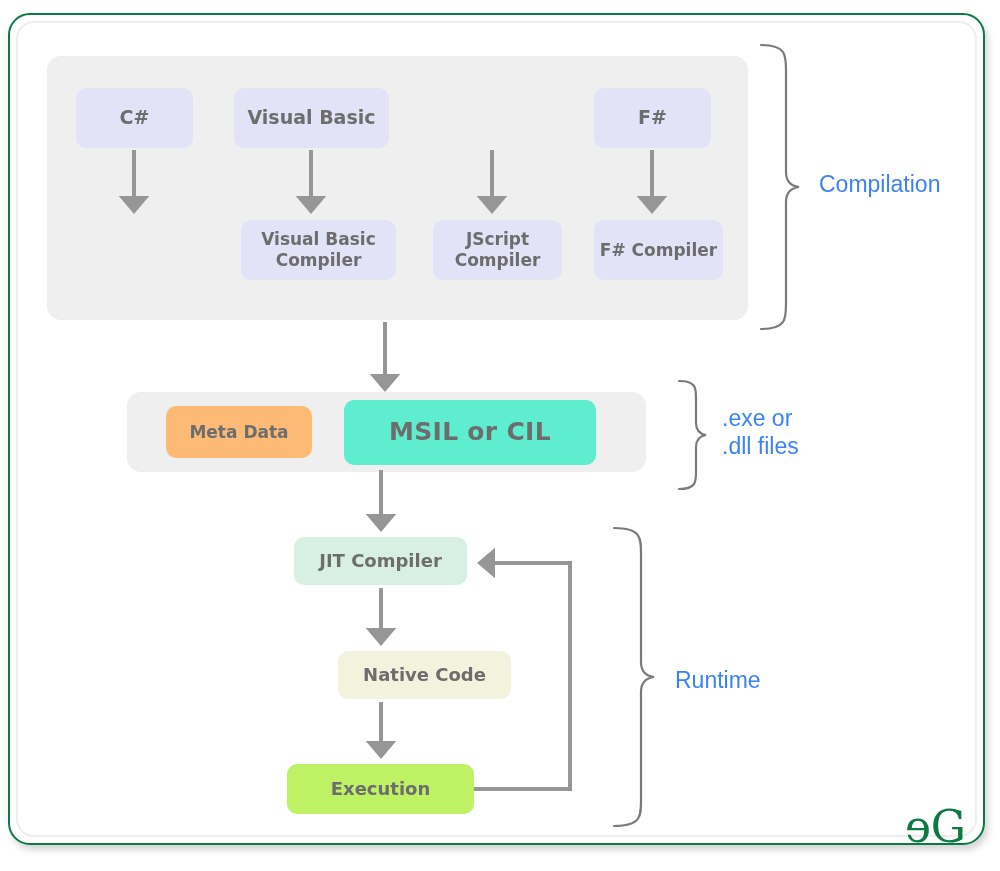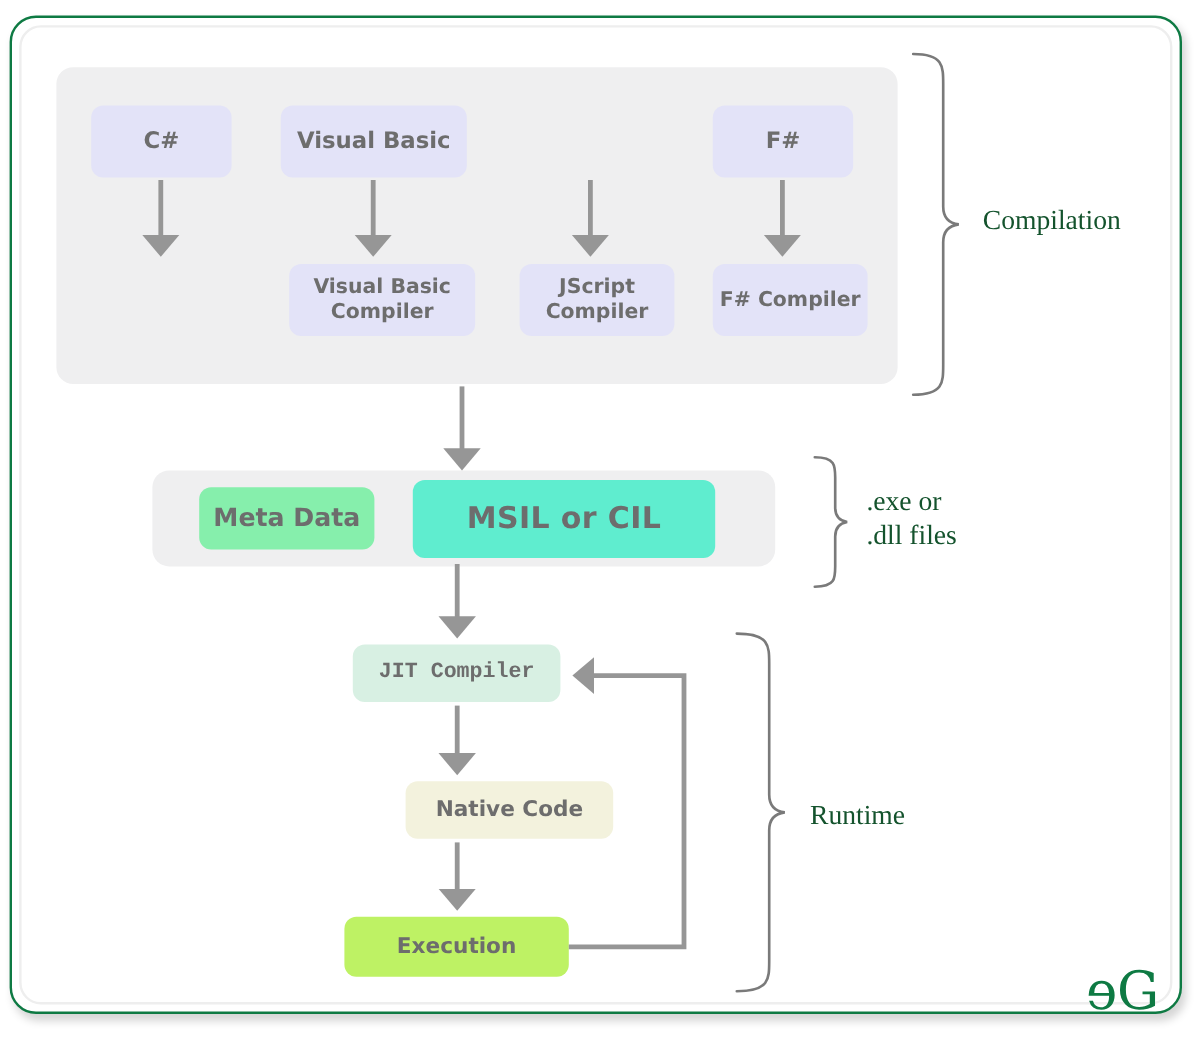--- a/index.html
+++ b/index.html
@@ -58,43 +58,43 @@
     align-items: center;
     justify-content: center;
     text-align: center;
     color: #6d6d6d;
     font-weight: bold;
     line-height: 1.22;
     box-sizing: border-box;
   }
   .lang  { background: #e3e3f8; font-size: 19px; }
   .comp  { background: #e3e3f8; font-size: 17px; }
-  .metadata { background: #86efac; font-size: 21px; }
+  .metadata { background: #fdba74; font-size: 17px; }
   .msil  { background: #5fedcf; font-size: 25px; letter-spacing: .3px; }
-  .jit   { background: #d8f0e3; font-size: 18px; font-family: Liberation Mono, monospace; }
+  .jit   { background: #d8f0e3; font-size: 18px; }
   .native{ background: #f3f2dd; font-size: 18px; margin-left: 44px; }
   .exec  { background: #bef264; font-size: 18px; }
 
   
   .arrow-svg {
     position: absolute;
     left: 0; top: 0;
     width: 1000px; height: 871px;
     pointer-events: none;
     overflow: visible;
   }
 
   
   .brace-label {
     position: absolute;
-    color: #14532d;
+    color: #3b82f6;
     font-size: 23px;
     line-height: 1.22;
     white-space: pre-line;
-    font-family: Liberation Serif, serif;
+    font-family: Liberation Sans, sans-serif;
   }
 
   
   .gfg-logo {
     position: absolute;
     right: 36px;
     bottom: 22px;
     color: #0e7a43;
     font-family: "DejaVu Serif", "Liberation Serif", serif;
     font-size: 44px;

